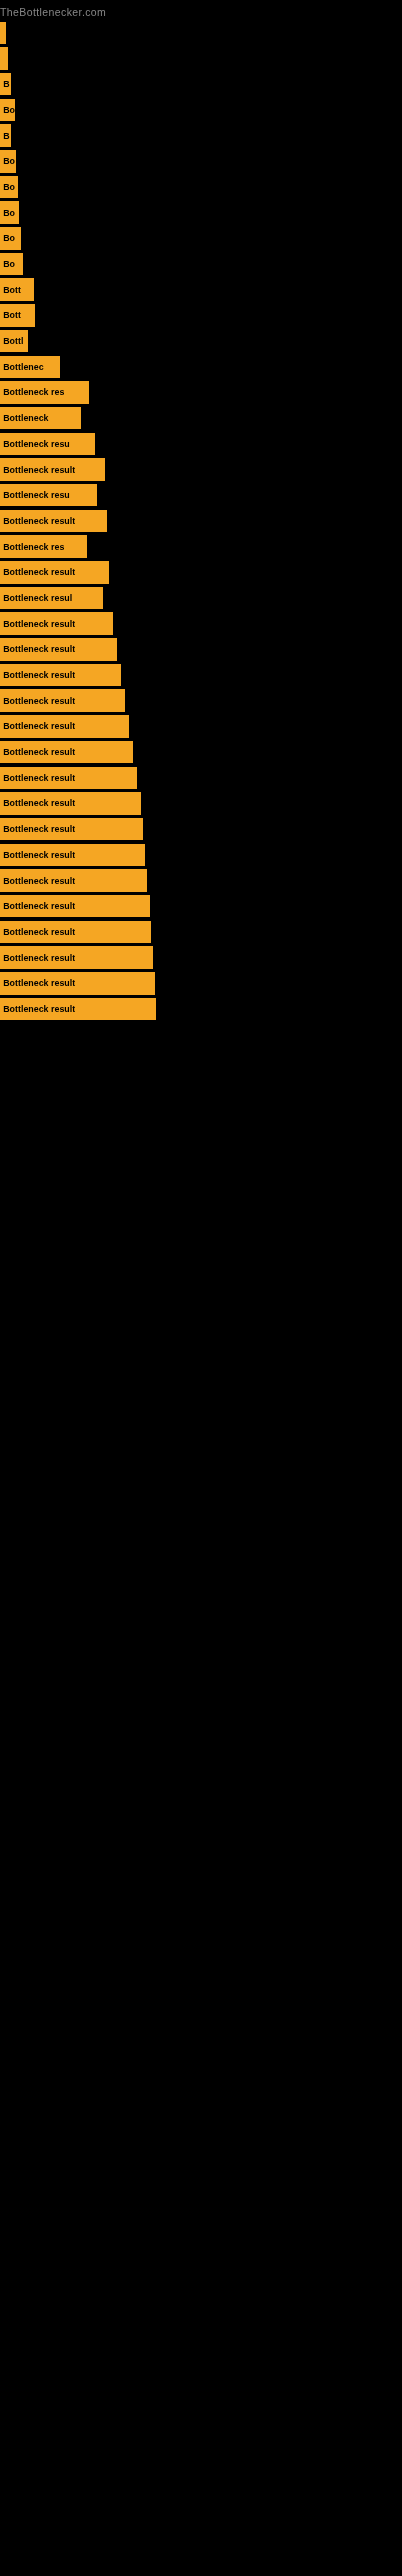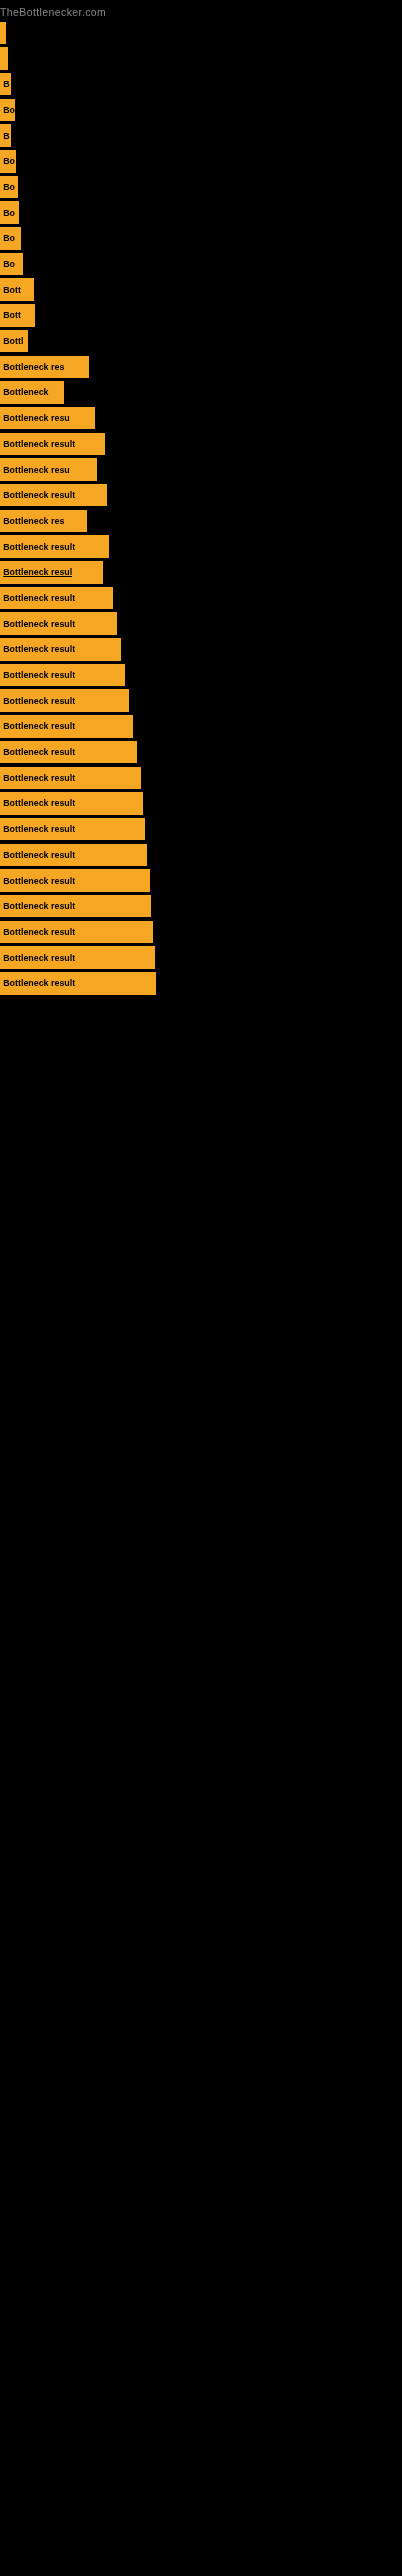--- a/index.html
+++ b/index.html
@@ -102,26 +102,31 @@
       <div class="bar" style="width: 35px;">
         <span class="bar-label">Bott</span>
       </div>
     </div>
     <div class="row-wrapper">
       <div class="bar" style="width: 28px; text-align: right;">
         <span class="bar-label">Bottl</span>
       </div>
     </div>
     <div class="row-wrapper">
+      <div class="bar" style="width: 60px;">
+        <span class="bar-label">Bottlenec</span>
+      </div>
+    </div>
+    <div class="row-wrapper">
       <div class="bar" style="width: 89px;">
         <span class="bar-label">Bottleneck res</span>
       </div>
     </div>
     <div class="row-wrapper">
-      <div class="bar" style="width: 64px;">
+      <div class="bar" style="width: 81px;">
         <span class="bar-label">Bottleneck</span>
       </div>
     </div>
     <div class="row-wrapper">
       <div class="bar" style="width: 95px;">
         <span class="bar-label">Bottleneck resu</span>
       </div>
     </div>
     <div class="row-wrapper">
       <div class="bar" style="width: 105px;">
@@ -142,21 +147,21 @@
       <div class="bar" style="width: 87px;">
         <span class="bar-label">Bottleneck res</span>
       </div>
     </div>
     <div class="row-wrapper">
       <div class="bar" style="width: 109px;">
         <span class="bar-label">Bottleneck result</span>
       </div>
     </div>
     <div class="row-wrapper">
-      <div class="bar" style="width: 103px; text-decoration: underline;">
+      <div class="bar" style="width: 103px;">
         <span class="bar-label">Bottleneck resul</span>
       </div>
     </div>
     <div class="row-wrapper">
       <div class="bar" style="width: 113px;">
         <span class="bar-label">Bottleneck result</span>
       </div>
     </div>
     <div class="row-wrapper">
       <div class="bar" style="width: 117px;">

